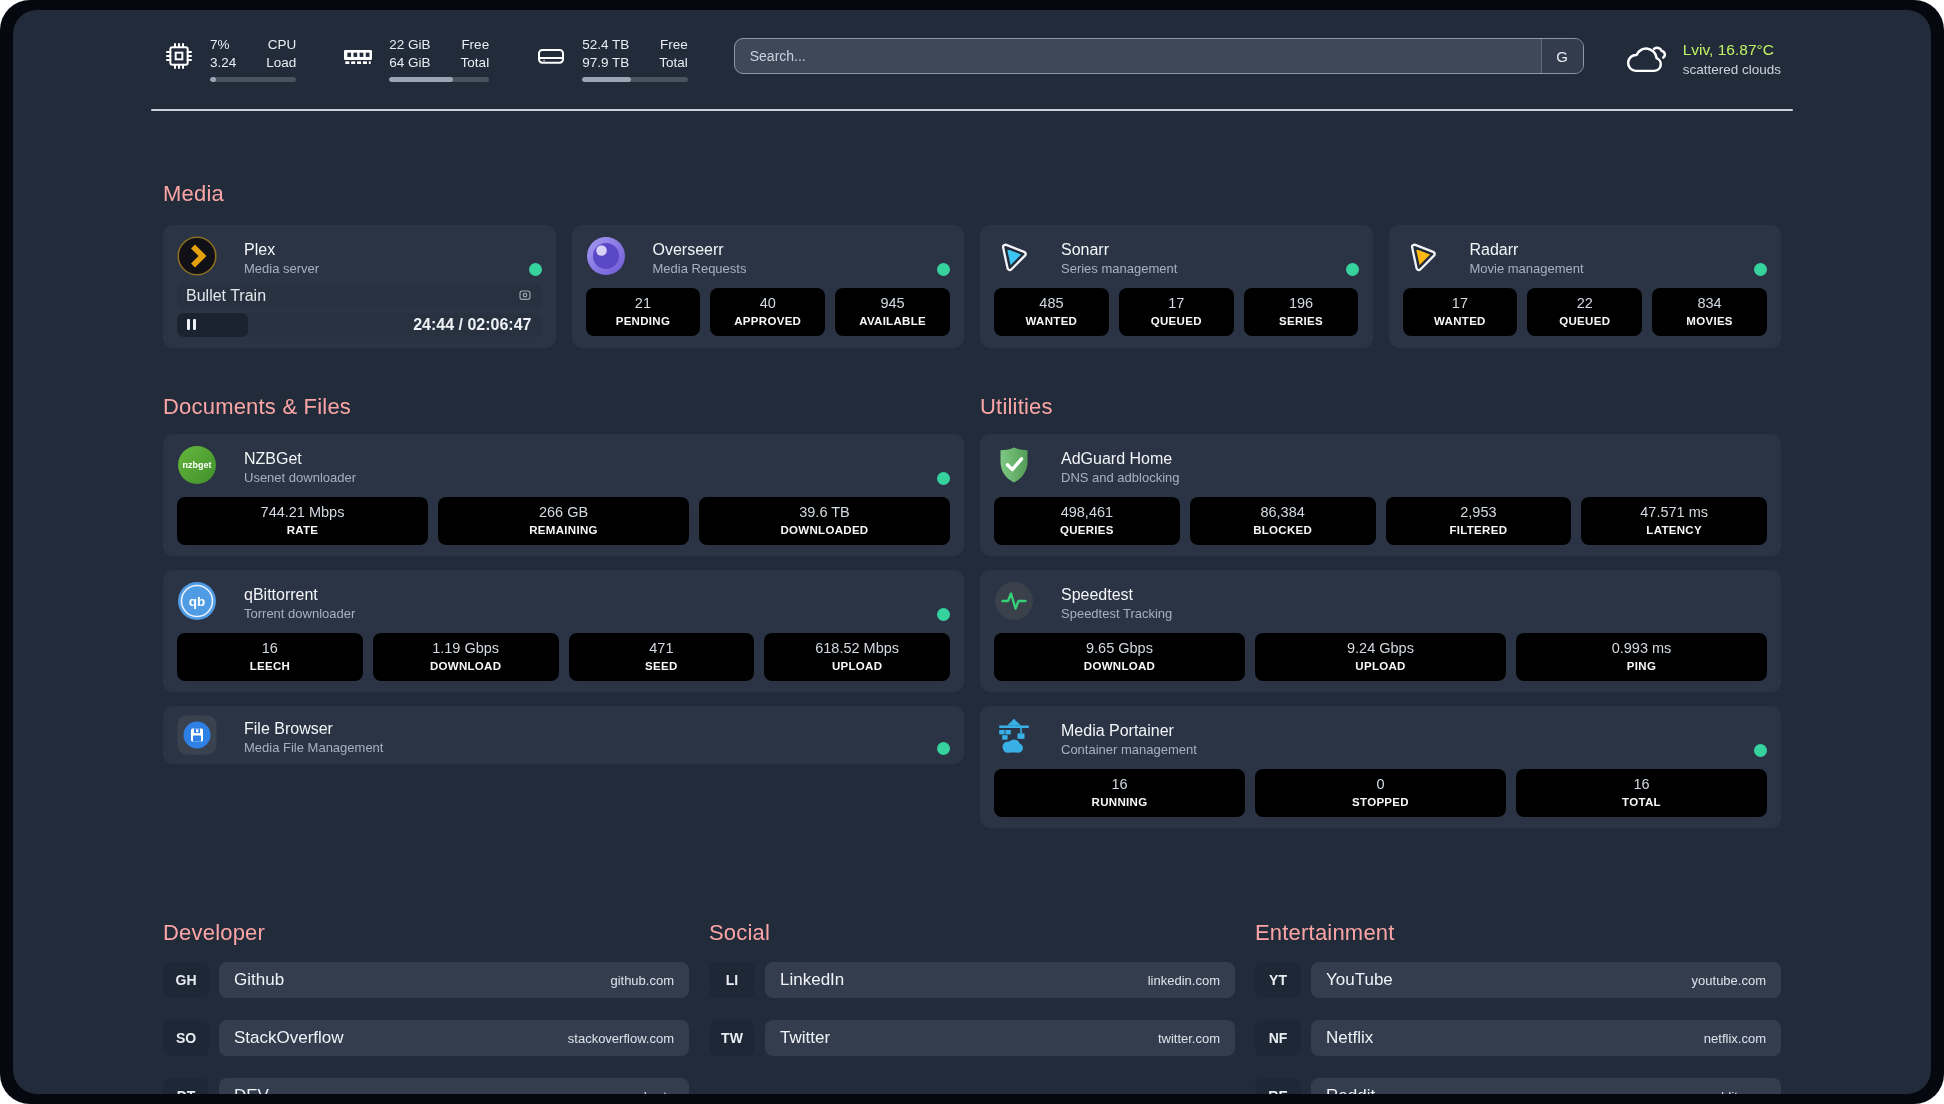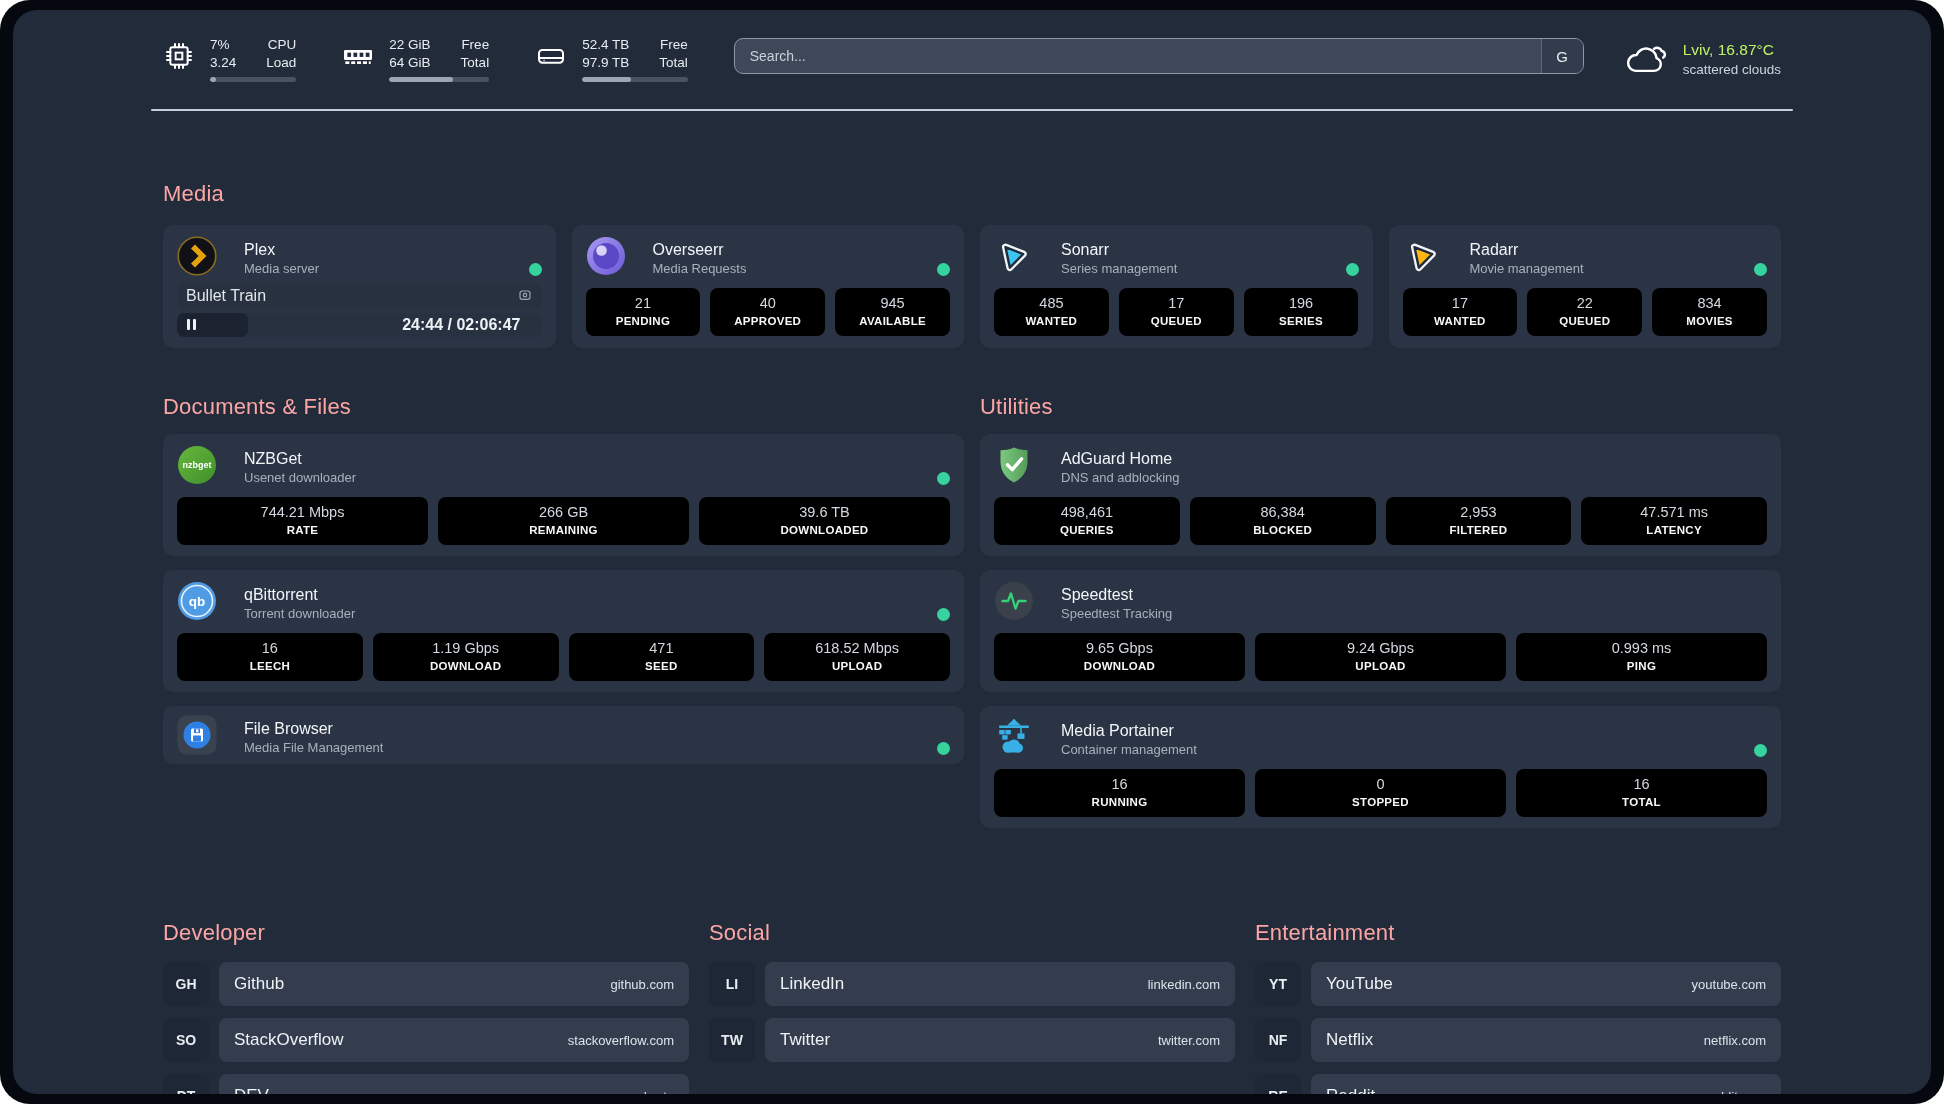--- a/index.html
+++ b/index.html
@@ -58,33 +58,33 @@
   .stat{flex:1;background:#000000;border-radius:8px;text-align:center;padding:7px 2px 8px;}
   .stat-value{font-size:14.5px;color:#d3d9e0;line-height:17px;}
   .stat-label{font-size:11.5px;font-weight:700;color:#f6f8fa;margin-top:3px;letter-spacing:.3px;line-height:13px;}
 
   
   .np-row{position:relative;display:flex;align-items:center;height:24px;background:#28313f;border-radius:7px;margin-top:8px;padding:0 9px;font-size:16px;color:#e2e7ec;overflow:hidden;}
   .np-row.np-bar{margin-top:5px;padding:0;}
   .np-fill{position:absolute;left:0;top:0;bottom:0;background:#1b2330;border-radius:7px;}
   .np-pause{position:relative;display:flex;gap:3px;margin-left:10px;background:transparent;border:0;padding:0;cursor:pointer;}
   .np-pause i{width:3px;height:11px;background:#eef1f5;border-radius:1px;display:block;}
-  .np-time{position:absolute;right:21px;font-weight:600;color:#eef2f6;}
+  .np-time{position:absolute;right:10px;font-weight:600;color:#eef2f6;}
   .np-cam{margin-left:auto;display:flex;}
   .np-cam svg{width:16px;height:16px;display:block;}
 
   .cols2{display:grid;grid-template-columns:1fr 1fr;gap:16px;margin-top:28px;align-items:start;}
   .col .section-heading{margin-bottom:14px;}
   .col .card{margin-bottom:14px;}
   .col .card.small{padding:9px 14px;margin-top:2px;}
 
   
   .bookmarks{display:grid;grid-template-columns:repeat(3,1fr);gap:20px;margin-top:60px;align-items:start;}
   .bm-head{margin-bottom:16px;}
-  .bm-item{display:flex;gap:10px;height:44px;margin-bottom:12px;cursor:pointer;text-align:center;}
+  .bm-item{display:flex;gap:10px;height:36px;margin-bottom:22px;cursor:pointer;text-align:center;}
   .bm-abbr{width:46px;background:#1e2735;border-radius:8px;display:flex;align-items:center;justify-content:center;font-size:14px;font-weight:700;color:#e9edf2;flex:none;}
   .bm-pill{flex:1;background:#333d4e;border-radius:8px;display:flex;align-items:center;padding:0 15px;min-width:0;}
   .bm-name{font-size:17px;color:#eff2f6;}
   .bm-url{margin-left:auto;font-size:13px;color:#dde3ea;}
 </style>
 </head>
 <body>
 
 <div class="frame">
 <div class="panel">

